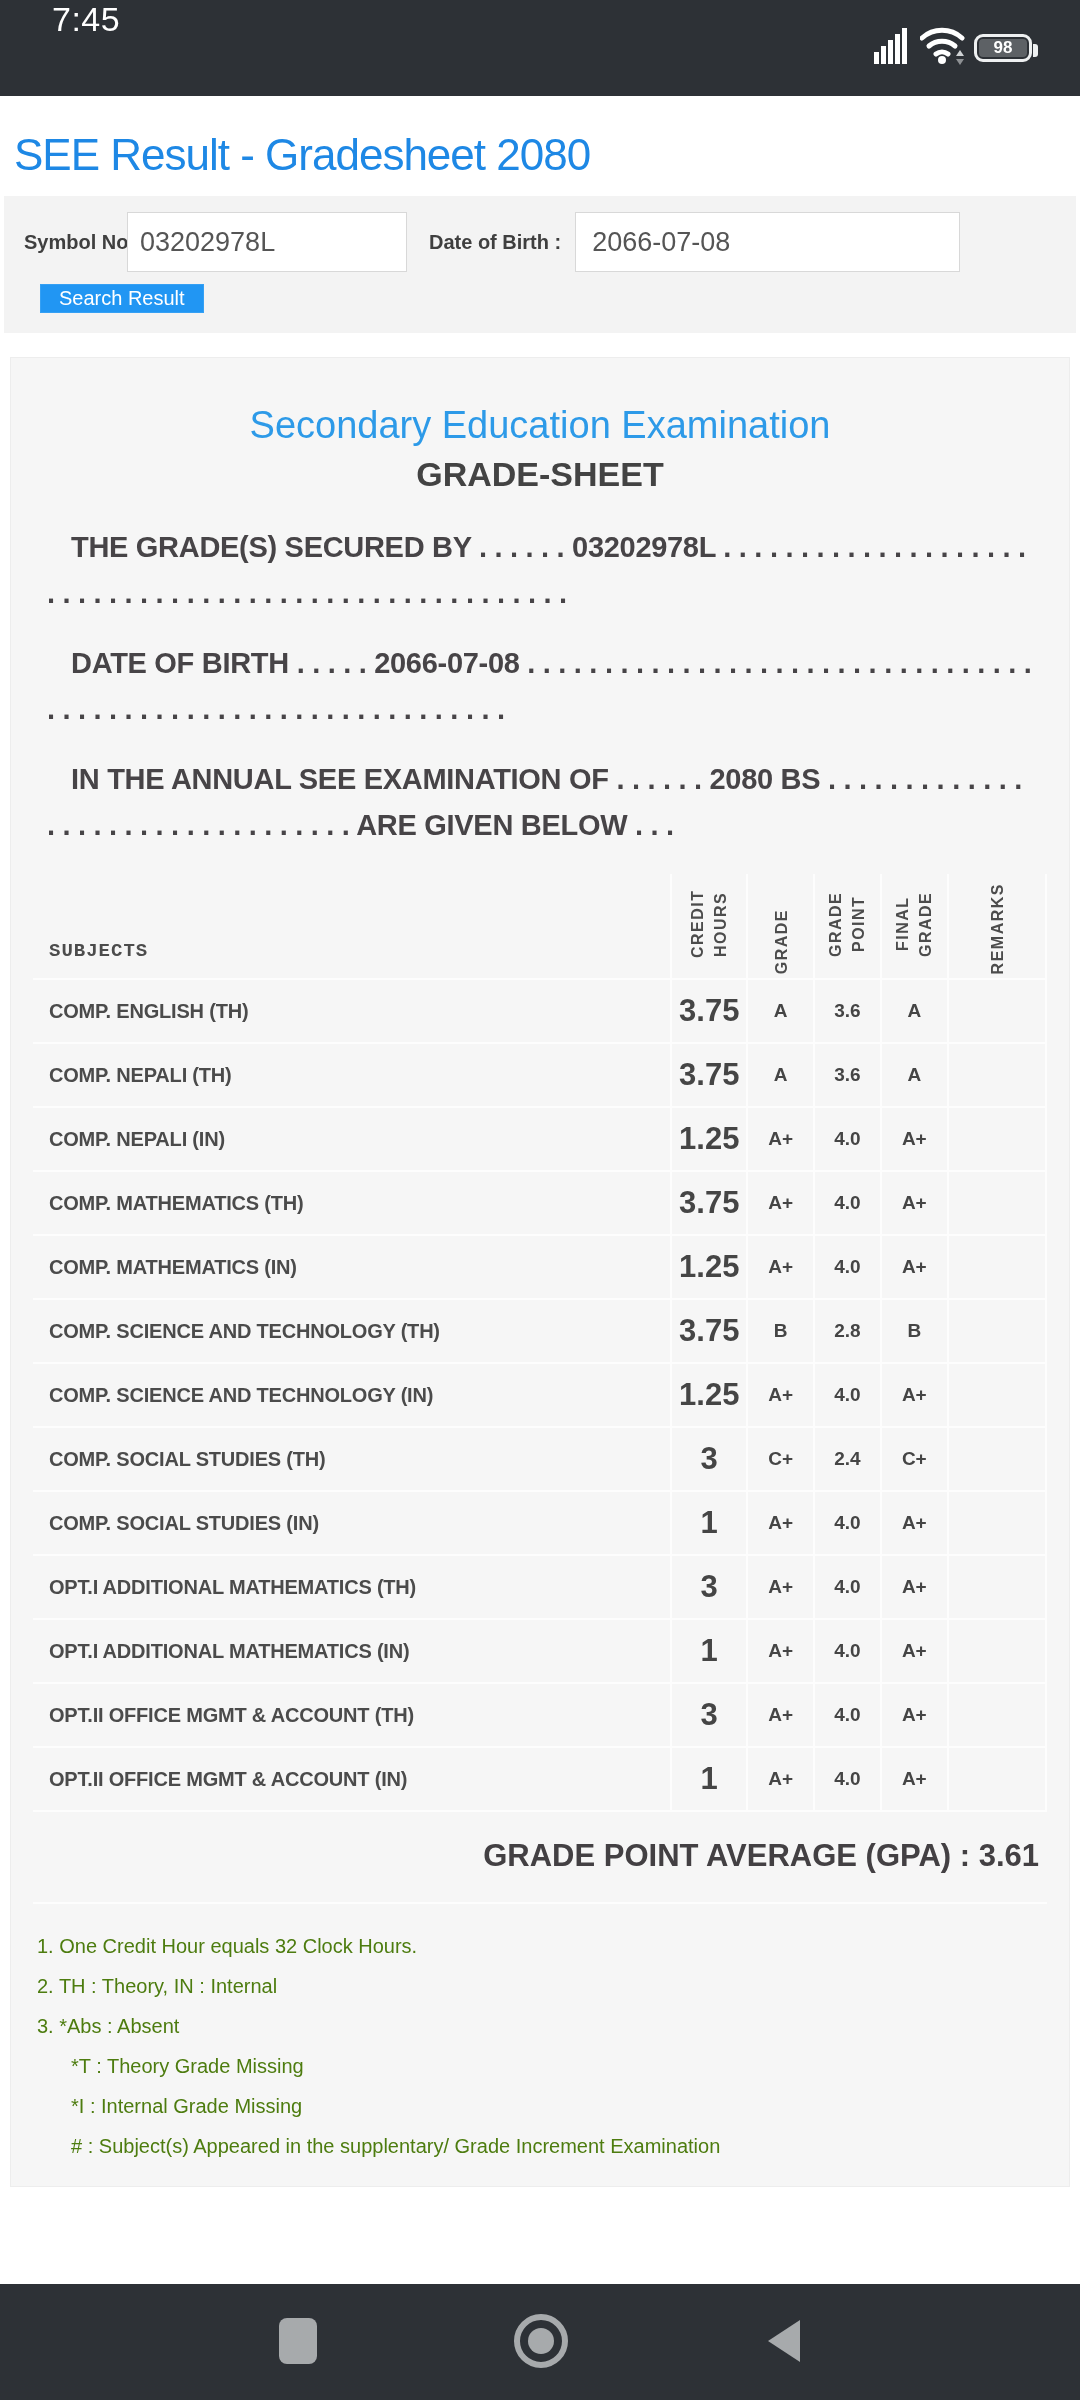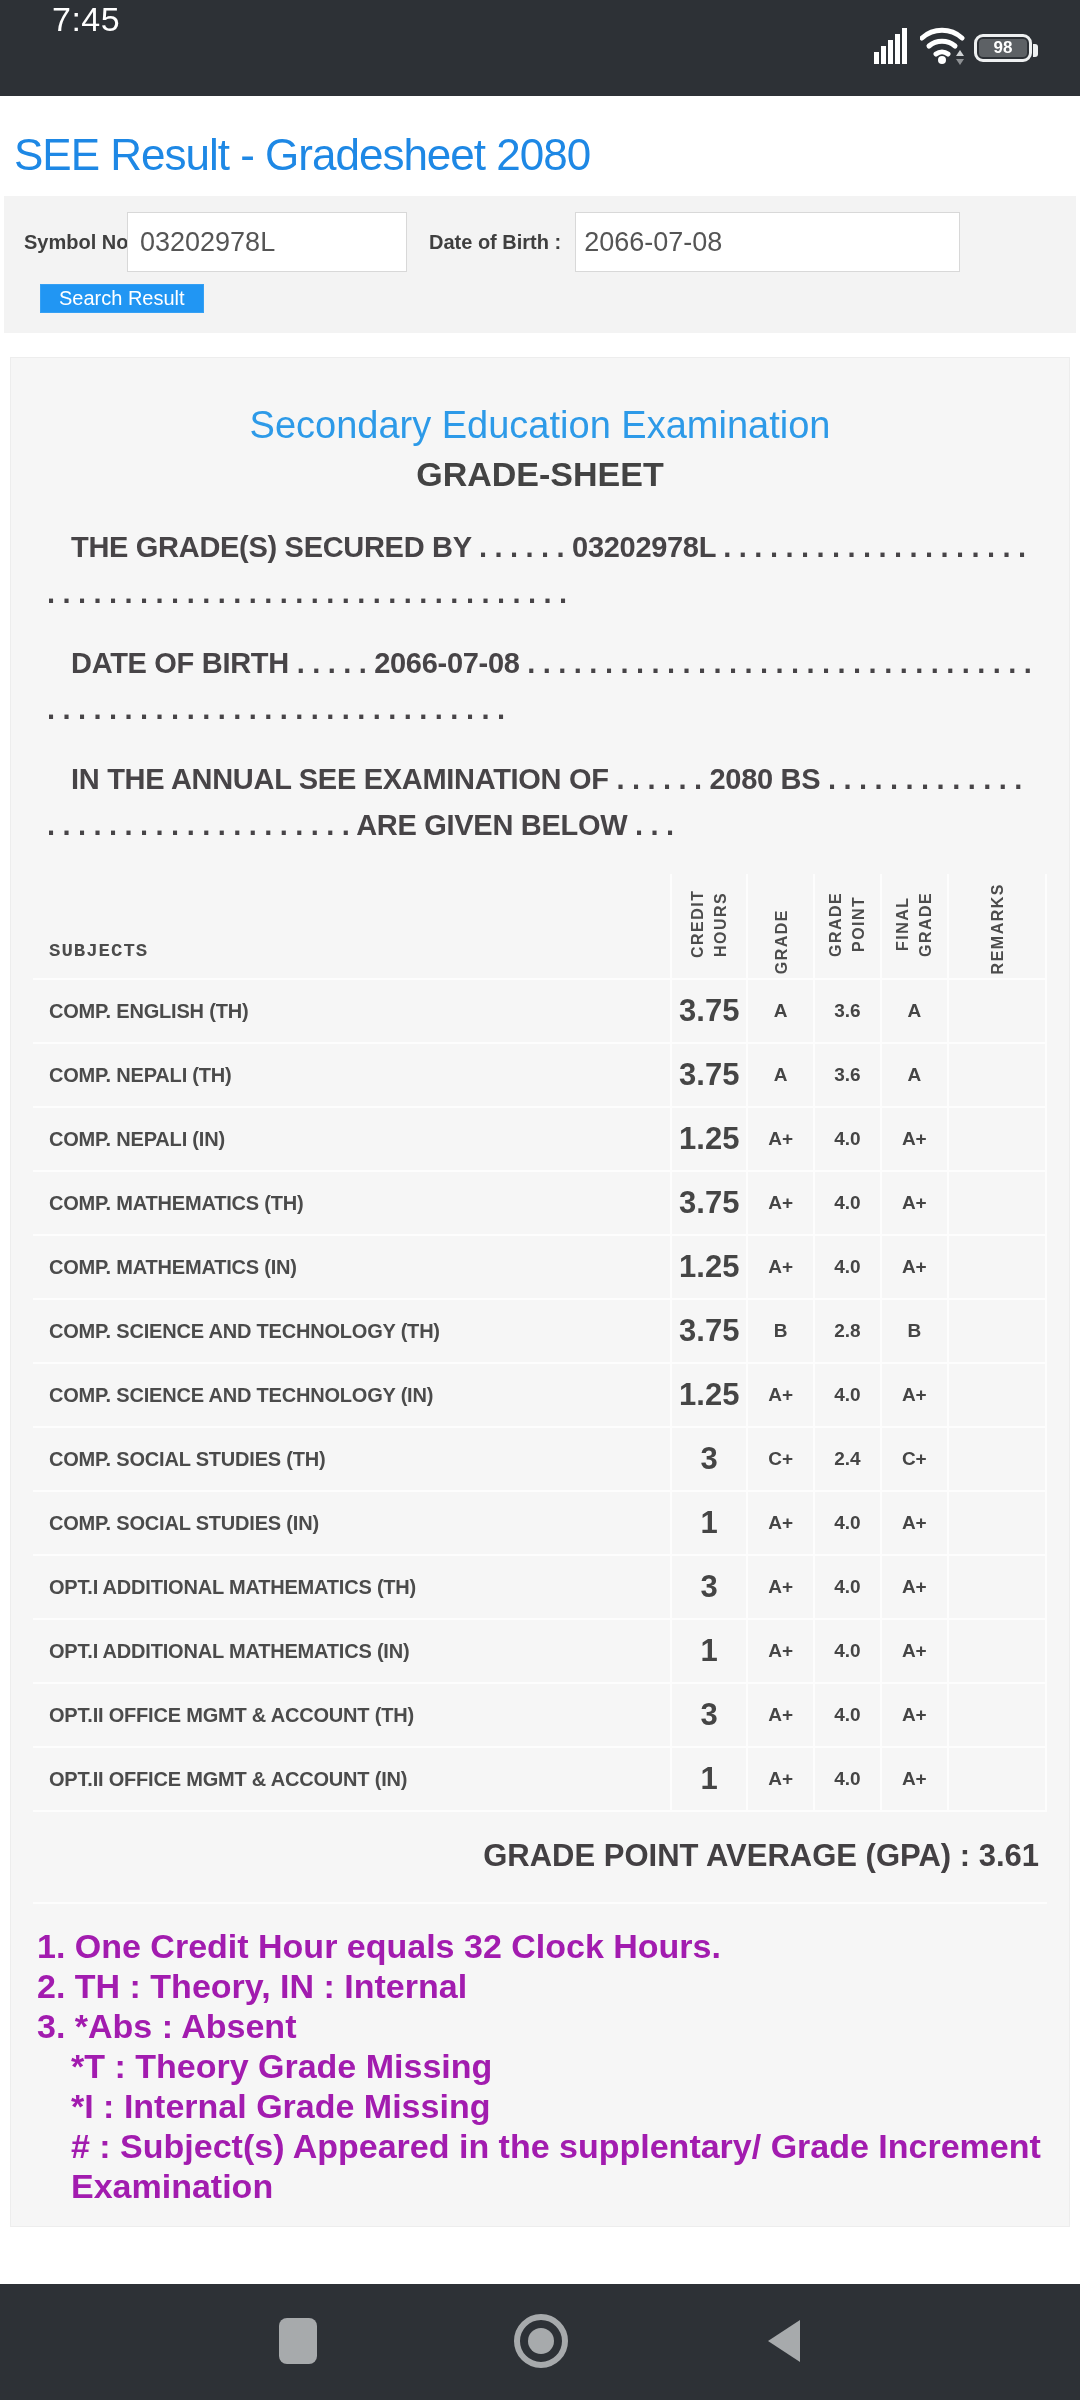--- a/index.html
+++ b/index.html
@@ -46,21 +46,21 @@
   .form-row { display:flex; align-items:center; }
   .form-label { font-size:20px; font-weight:700; color:#3f3f3f; white-space:nowrap; }
   .lbl-symbol { width:103px; }
   .lbl-dob { margin:0 14px 0 22px; }
   .input {
     height:60px; background:#fff; border:1px solid #d8d8d8;
     font-family:"Liberation Sans", sans-serif;
     font-size:27px; color:#555; padding:0 16px;
   }
   .input-symbol { width:280px;padding-left:12px; }
-  .input-dob { width:385px;padding-left:8px; }
+  .input-dob { width:385px; }
   .search-btn {
     margin:12px 0 0 16px; background:#2196f3; color:#fff;
     border:1px solid #35a0f4; font-family:"Liberation Sans", sans-serif;
     font-size:20px; padding:2px 18px; cursor:pointer;
   }
 
   
   .card {
     margin:24px 10px 0; background:#f6f6f6; border:1px solid #ededed;
     padding:46px 0 20px; color:#474447;
@@ -100,21 +100,21 @@
   }
   .td-credit { font-size:31px; font-weight:700; color:#454545; }
   .td-grade, .td-point, .td-final, .td-remarks { font-size:19px; font-weight:700; color:#454545; }
 
   .gpa-row {
     margin:0 22px; border-bottom:2px solid #fdfdfd;
     padding:26px 8px 28px; text-align:right;
     font-size:31px; font-weight:700; color:#434043;
   }
   .notes { margin:22px 26px 0; }
-  .note-line { font-size:34px; font-weight:700; color:#a21caf; line-height:40px; }
+  .note-line { font-size:20px; font-weight:400; color:#4d7c0f; line-height:40px; }
   .note-line.indent { padding-left:34px; }
 
   
   .nav-bar {
     height:116px; flex:0 0 116px; background:#2d3136;
     display:flex; align-items:center; justify-content:center; gap:195px;
   }
   .nav-btn { background:none; border:none; cursor:pointer; display:flex; align-items:center; justify-content:center; }
 </style>
 </head>

